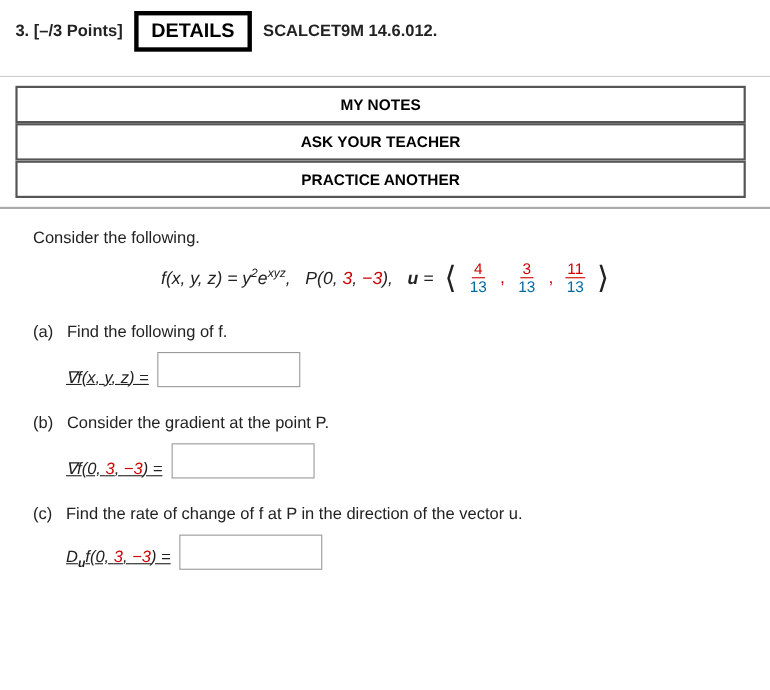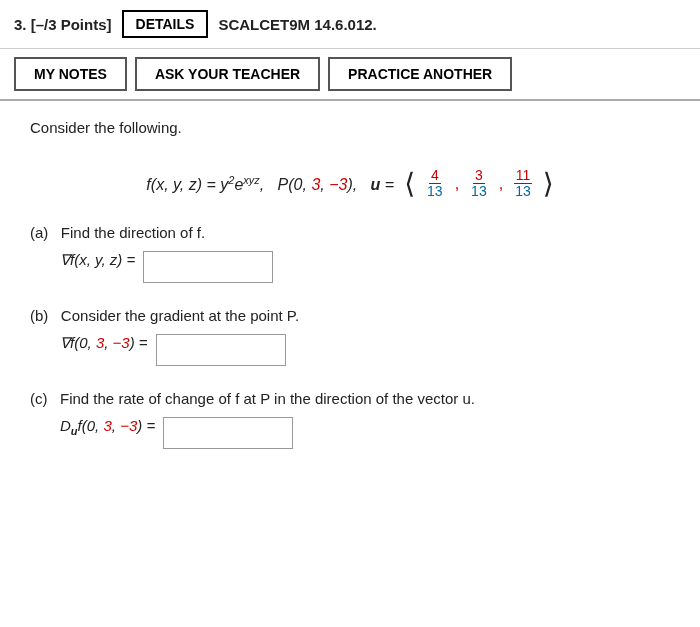--- a/index.html
+++ b/index.html
@@ -8,68 +8,69 @@
       background: #fff;
       color: #222;
       font-size: 15px;
       width: 700px;
       min-height: 627px;
     }
 
     .top-bar {
       display: flex;
       align-items: center;
-      padding: 10px 14px 10px 14px;
+      padding: 10px 14px 22px 14px;
       gap: 10px;
       border-bottom: 1px solid #ccc;
     }
 
     .question-label {
       font-weight: bold;
       font-size: 15px;
       white-space: nowrap;
     }
 
     .details-btn {
-      border: 2px solid #000000;
+      border: 4px solid #000000;
       background: #fff;
       padding: 4px 12px;
-      font-size: 14px;
+      font-size: 18px;
       font-weight: bold;
       cursor: pointer;
     }
 
     .scalcet-label {
       font-weight: bold;
       font-size: 15px;
     }
 
     .action-buttons {
       display: flex;
       gap: 0;
       padding: 8px 14px;
       border-bottom: 2px solid #aaa;
+      flex-direction: column;
     }
 
     .action-btn {
       border: 2px solid #555;
       background: #fff;
       padding: 7px 18px;
       font-size: 14px;
       font-weight: bold;
       cursor: pointer;
       margin-right: 8px;
     }
 
     .content {
       padding: 18px 30px 18px 30px;
     }
 
     .consider-text {
-      margin-bottom: 32px;
+      margin-bottom: 12px;
       font-size: 15px;
     }
 
     .formula-block {
       display: flex;
       align-items: center;
       justify-content: center;
       margin-bottom: 24px;
       font-size: 16px;
       gap: 10px;
@@ -113,24 +114,25 @@
       font-size: 15px;
       margin-bottom: 10px;
     }
 
     .part-label span {
       font-weight: normal;
     }
 
     .answer-line {
       display: flex;
-      align-items: flex-start;
+      align-items: flex-end;
       margin-left: 30px;
       gap: 8px;
       font-size: 15px;
+      text-decoration: underline;
     }
 
     .answer-box {
       border: 1px solid #999;
       width: 130px;
       height: 32px;
       display: inline-block;
     }
 
     .math-label {
@@ -179,21 +181,21 @@
     <span class="frac">
       <span class="frac-num">11</span>
       <span class="frac-den">13</span>
     </span>
     <span class="angle-bracket">⟩</span>
   </div>
 
   <div class="part">
     <div class="part-label">
       <span>(a)</span>&nbsp;&nbsp;
-      <span>Find the direction of f.</span>
+      <span>Find the following of f.</span>
     </div>
     <div class="answer-line">
       <span class="math-label">
         ∇<i>f</i>(<i>x</i>, <i>y</i>, <i>z</i>) =
       </span>
       <input type="text" class="answer-box" style="">
     </div>
   </div>
 
   <div class="part">

